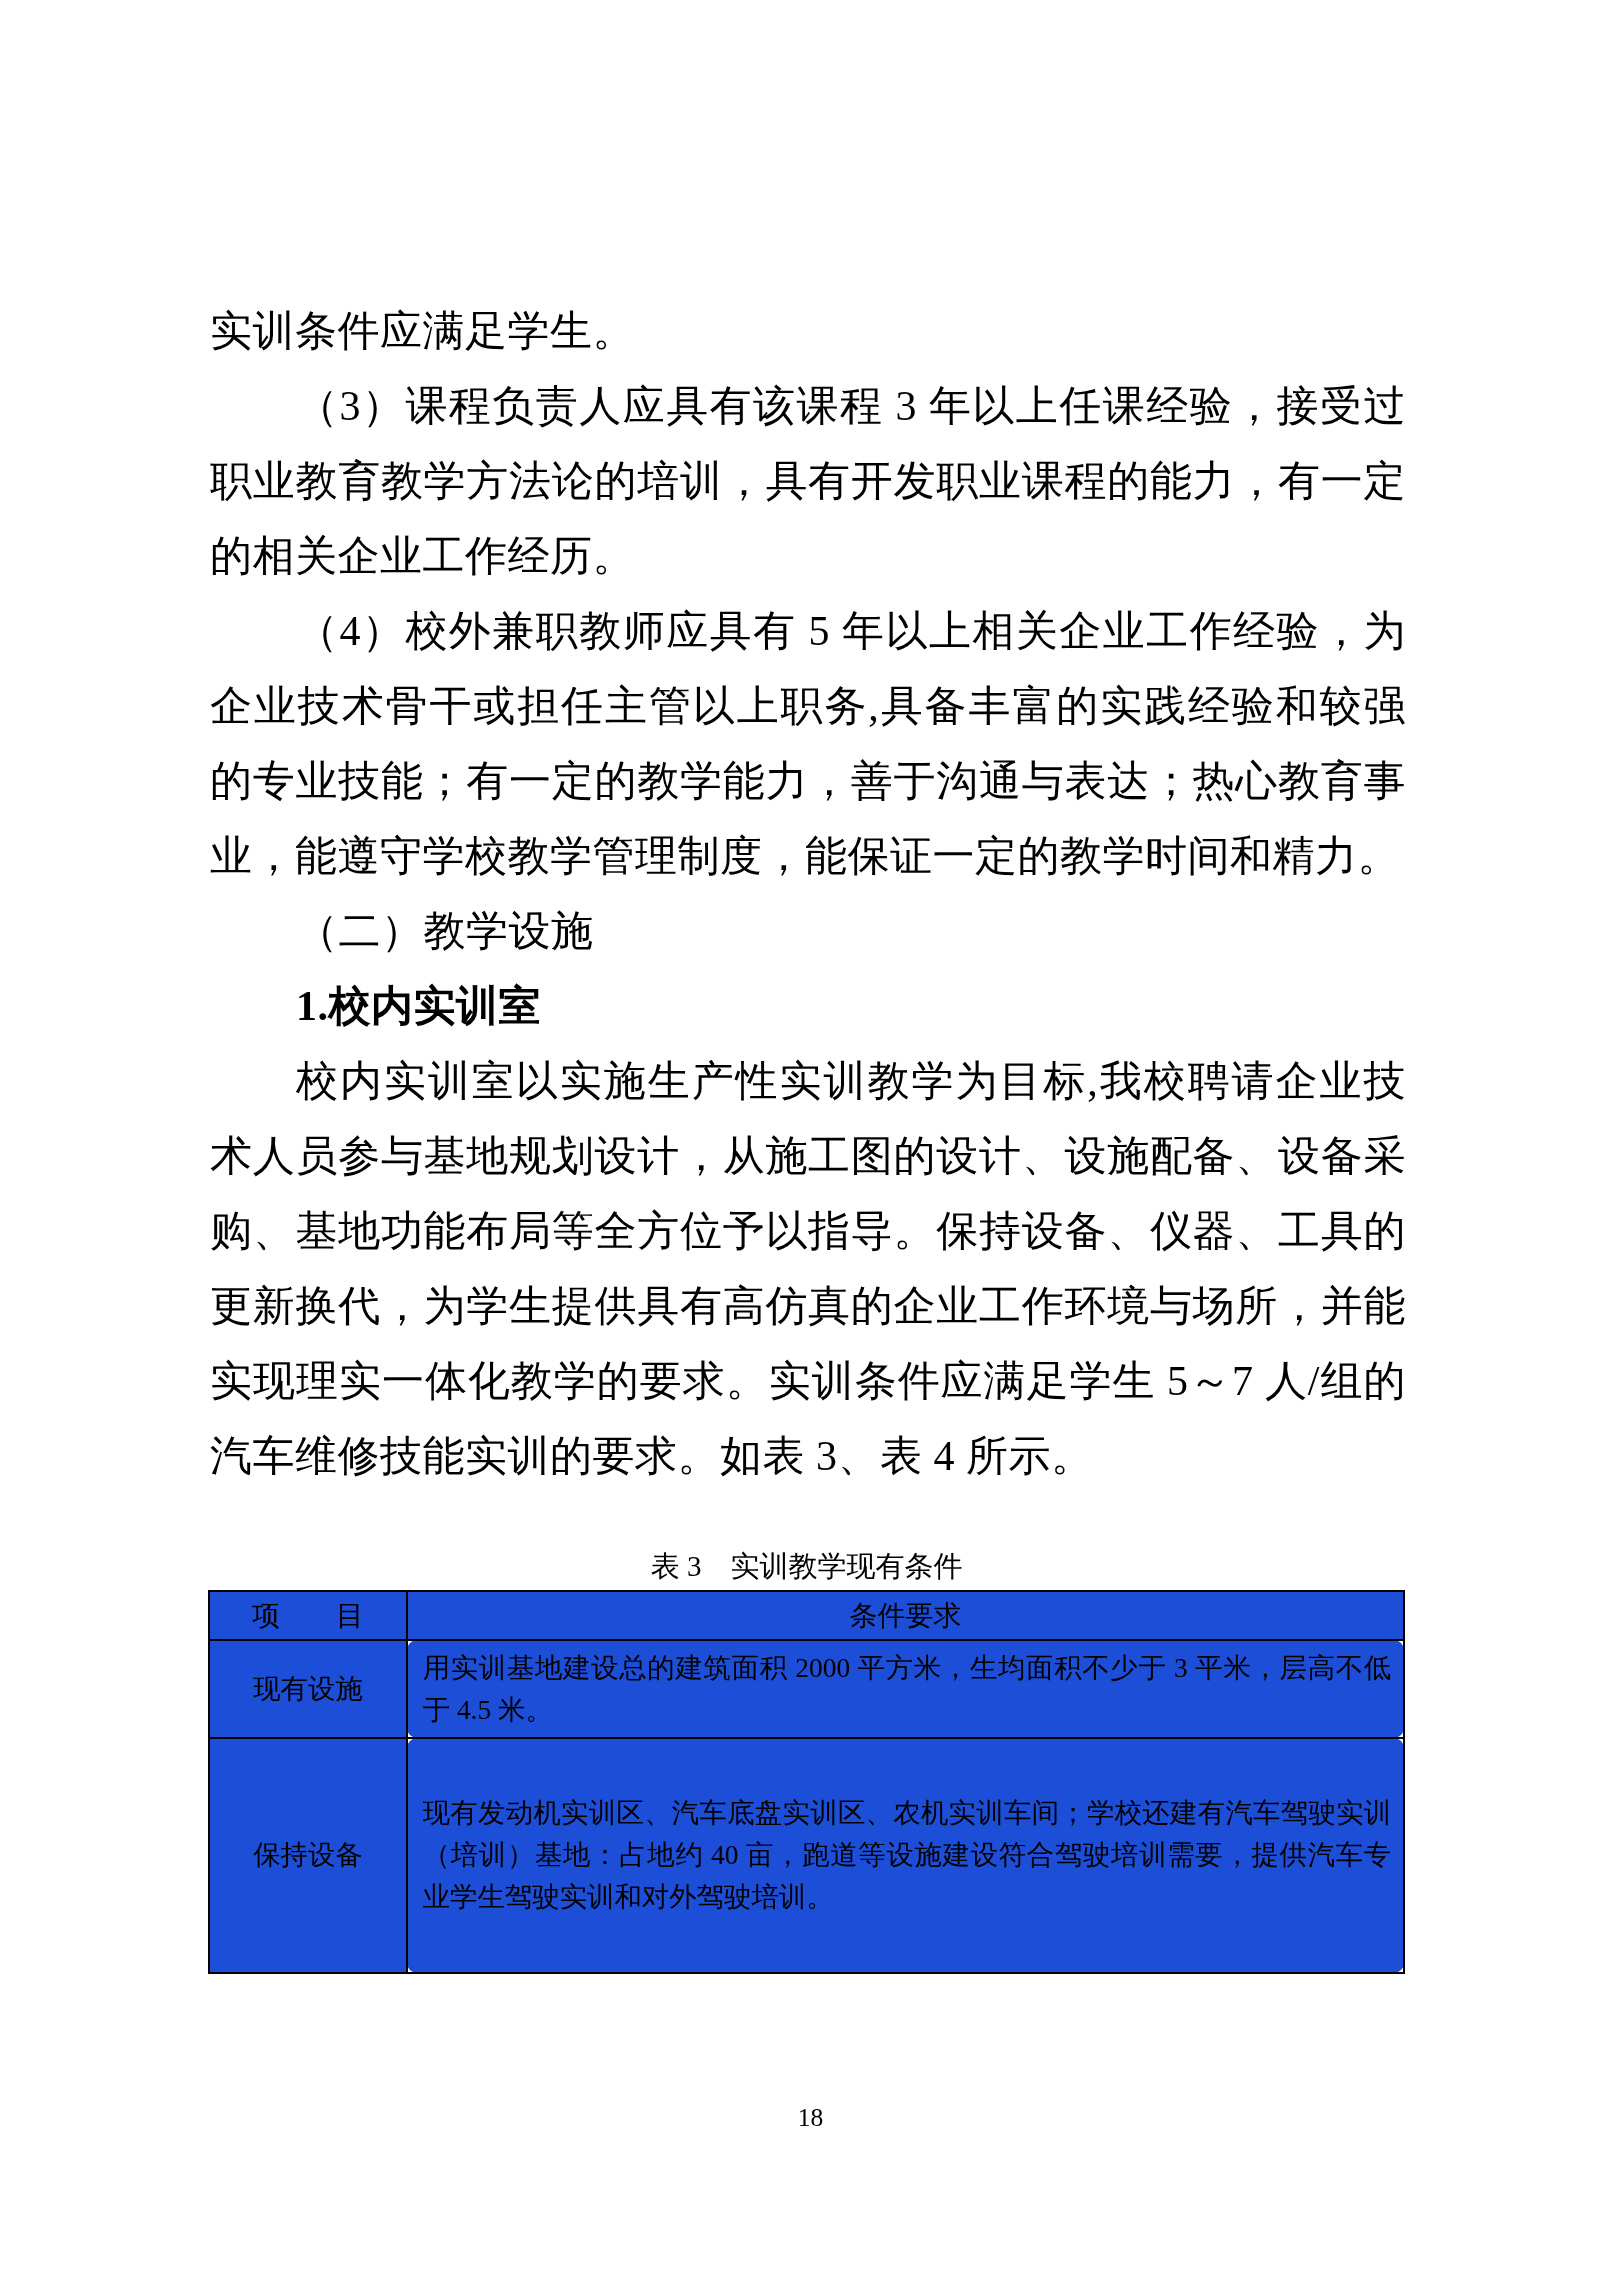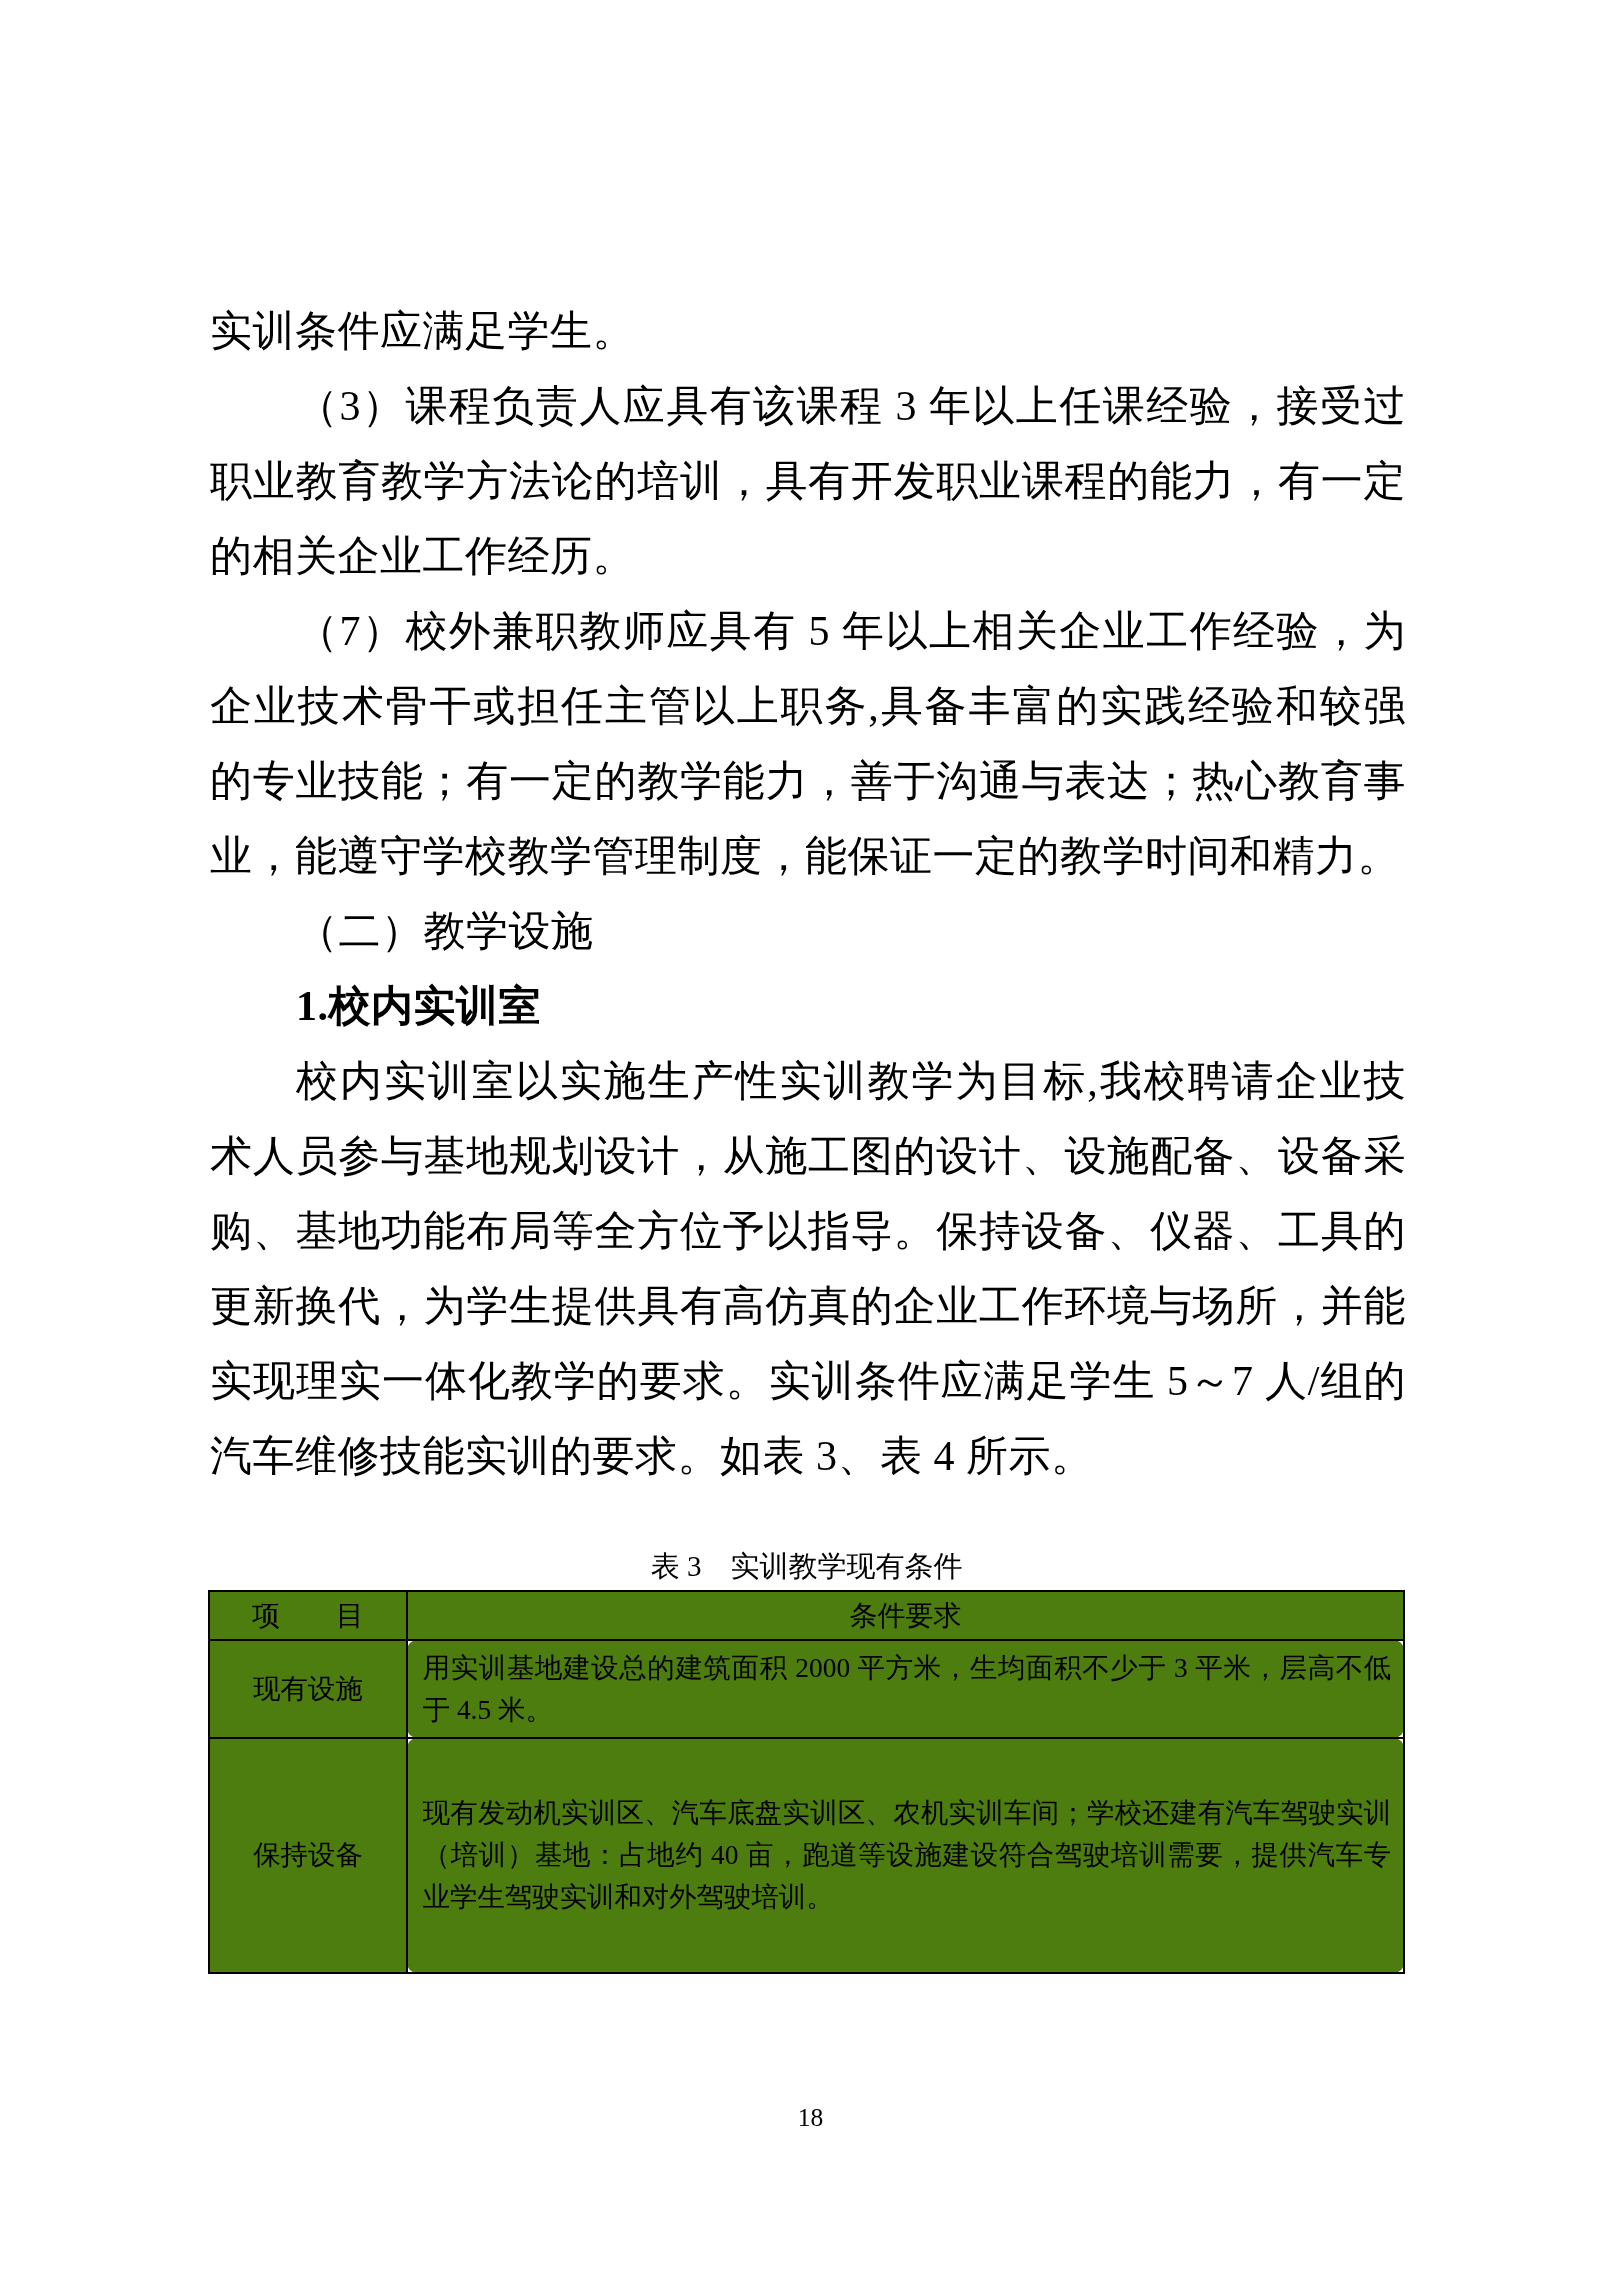--- a/index.html
+++ b/index.html
@@ -42,21 +42,21 @@
   }
   table.cond-table {
     position: absolute;
     left: 208px; top: 1590px;
     width: 1197px;
     border-collapse: collapse;
     table-layout: fixed;
   }
   .cond-table th, .cond-table td {
     border: 2px solid #000000;
-    background: #4d7c0f;
+    background: #1d4ed8;
   }
   .cond-table th {
     font-weight: normal;
     font-size: 28px;
     height: 45px;
     text-align: center;
     vertical-align: middle;
     white-space: pre;
   }
   th.col-item { width: 194px; }
@@ -87,21 +87,21 @@
   }
 </style>
 </head>
 <body>
 
 <div class="page">
 
   <div class="text-block">
     <p class="no-indent">实训条件应满足学生。</p>
     <p class="indent">（3）课程负责人应具有该课程 3 年以上任课经验，接受过职业教育教学方法论的培训，具有开发职业课程的能力，有一定的相关企业工作经历。</p>
-    <p class="indent">（7）校外兼职教师应具有 5 年以上相关企业工作经验，为企业技术骨干或担任主管以上职务,具备丰富的实践经验和较强的专业技能；有一定的教学能力，善于沟通与表达；热心教育事业，能遵守学校教学管理制度，能保证一定的教学时间和精力。</p>
+    <p class="indent">（4）校外兼职教师应具有 5 年以上相关企业工作经验，为企业技术骨干或担任主管以上职务,具备丰富的实践经验和较强的专业技能；有一定的教学能力，善于沟通与表达；热心教育事业，能遵守学校教学管理制度，能保证一定的教学时间和精力。</p>
     <p class="indent section-heading">（二）教学设施</p>
     <p class="indent subsection-heading">1.校内实训室</p>
     <p class="indent">校内实训室以实施生产性实训教学为目标,我校聘请企业技术人员参与基地规划设计，从施工图的设计、设施配备、设备采购、基地功能布局等全方位予以指导。保持设备、仪器、工具的更新换代，为学生提供具有高仿真的企业工作环境与场所，并能实现理实一体化教学的要求。实训条件应满足学生 5～7 人/组的汽车维修技能实训的要求。如表 3、表 4 所示。</p>
   </div>
 
   <div class="table-caption">表 3　实训教学现有条件</div>
 
   <table class="cond-table">
     <thead>
       <tr>

